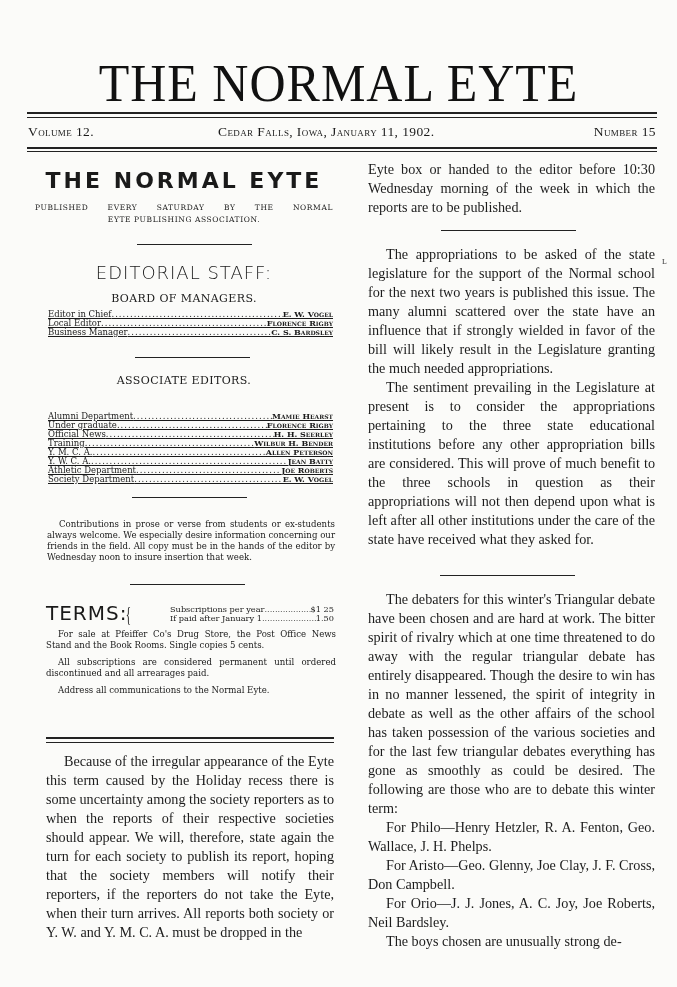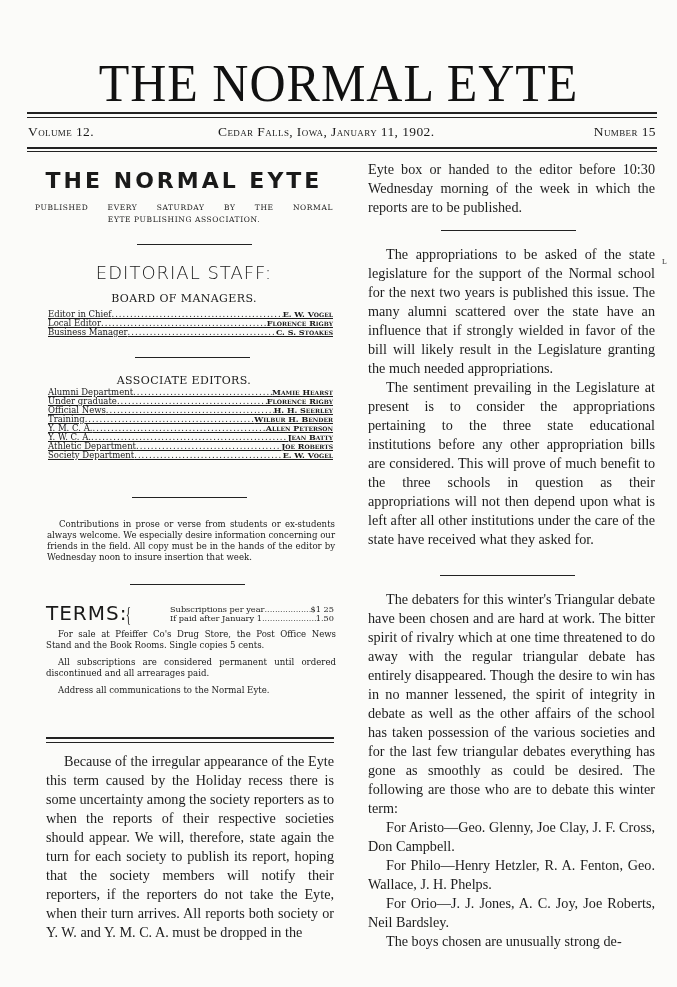--- a/index.html
+++ b/index.html
@@ -99,27 +99,27 @@
       <span class="name">E. W. Vogel</span>
     </div>
   <div class="row">
       <span class="role">Local Editor</span>
       <span class="dots"></span>
       <span class="name">Florence Rigby</span>
     </div>
   <div class="row">
       <span class="role">Business Manager</span>
       <span class="dots"></span>
-      <span class="name">C. S. Stoakes</span>
+      <span class="name">C. S. Bardsley</span>
     </div>
 </div>
 <div class="rule" style="left:135px;top:357px;width:115px;height:1px;"></div>
 <div class="subhead" style="top:374px;">ASSOCIATE EDITORS.</div>
 
-<div class="staff" style="top:388px;">
+<div class="staff" style="top:412px;">
   <div class="row">
       <span class="role">Alumni Department</span>
       <span class="dots"></span>
       <span class="name">Mamie Hearst</span>
     </div>
   <div class="row">
       <span class="role">Under graduate</span>
       <span class="dots"></span>
       <span class="name">Florence Rigby</span>
     </div>
@@ -197,19 +197,19 @@
 <div class="rule" style="left:441px;top:230px;width:135px;height:1px;"></div>
 
 <div class="body-text" style="left:368px;top:245px;width:287px;">
   <p>The appropriations to be asked of the state legislature for the support of the Normal school for the next two years is published this issue. The many alumni scattered over the state have an influence that if strongly wielded in favor of the bill will likely result in the Legislature granting the much needed appropriations.</p>
   <p>The sentiment prevailing in the Legislature at present is to consider the appropriations pertaining to the three state educational institutions before any other appropriation bills are considered. This will prove of much benefit to the three schools in question as their appropriations will not then depend upon what is left after all other institutions under the care of the state have received what they asked for.</p>
 </div>
 <div class="rule" style="left:440px;top:575px;width:135px;height:1px;"></div>
 
 <div class="body-text" style="left:368px;top:590px;width:287px;">
   <p>The debaters for this winter's Triangular debate have been chosen and are hard at work. The bitter spirit of rivalry which at one time threatened to do away with the regular triangular debate has entirely disappeared. Though the desire to win has in no manner lessened, the spirit of integrity in debate as well as the other affairs of the school has taken possession of the various societies and for the last few triangular debates everything has gone as smoothly as could be desired. The following are those who are to debate this winter term:</p>
+  <p>For Philo—Henry Hetzler, R. A. Fenton, Geo. Wallace, J. H. Phelps.</p>
   <p>For Aristo—Geo. Glenny, Joe Clay, J. F. Cross, Don Campbell.</p>
-  <p>For Philo—Henry Hetzler, R. A. Fenton, Geo. Wallace, J. H. Phelps.</p>
   <p>For Orio—J. J. Jones, A. C. Joy, Joe Roberts, Neil Bardsley.</p>
   <p>The boys chosen are unusually strong de-</p>
 </div>
 
 <div class="mark">ʟ</div>
 
 </body></html>

